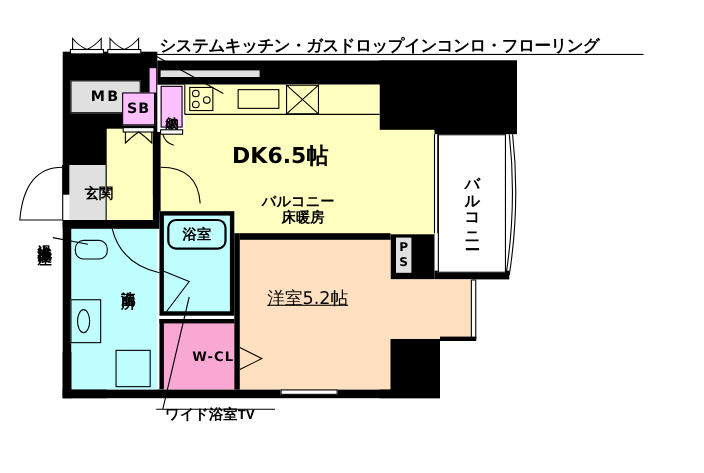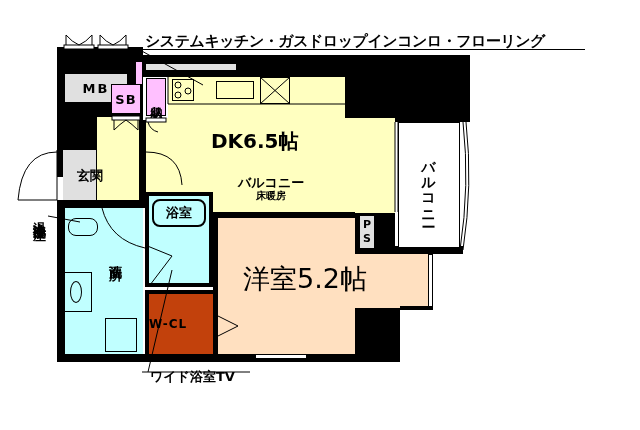--- a/index.html
+++ b/index.html
@@ -52,21 +52,21 @@
 <div class="abs" style="left:97px;top:117px;width:42px;height:85px;background:#ffffc0;"></div>
 
 <div class="abs" style="left:63px;top:150px;width:34px;height:52px;background:#e0e0e0;border-right:1px solid #000;display:flex;align-items:center;justify-content:center;">
   <span class="lbl" style="font-size:13px;margin-left:21px;">玄関</span>
 </div>
 
 <div class="abs" style="left:168px;top:77px;width:177px;height:140px;background:#ffffc0;"></div>
 <div class="abs" style="left:146px;top:118px;width:249px;height:95px;background:#ffffc0;"></div>
 <div class="abs lbl" style="left:211px;top:128px;font-size:20px;font-weight:bold;">DK6.5帖</div>
 <div class="abs lbl" style="left:238px;top:174px;font-size:13px;">バルコニー</div>
-<div class="abs lbl" style="left:256px;top:189px;font-size:10px;">床暖房</div>
+<div class="abs lbl" style="left:256px;top:189px;font-size:13px;">床暖房</div>
 
 <div class="abs" style="left:146px;top:64px;width:90px;height:6px;background:#e0e0e0;"></div>
 <div class="abs" style="left:172px;top:79px;width:22px;height:22px;border:1px solid #000;background:#ffffc0;"></div>
 <div class="abs" style="left:216px;top:81px;width:38px;height:18px;border:1px solid #000;background:#ffffc0;"></div>
 <div class="abs" style="left:260px;top:77px;width:30px;height:27px;border:1px solid #000;background:#ffffc0;"></div>
 <svg width="640" height="430" style="pointer-events:none;">
   <g stroke="#000" fill="none" stroke-width="1">
     <line x1="260" y1="77" x2="290" y2="104"></line>
       <line x1="290" y1="77" x2="260" y2="104"></line>
     <circle cx="178" cy="85" r="3"></circle>
@@ -104,50 +104,50 @@
 </svg>
 
 <div class="abs" style="left:360px;top:216px;width:14px;height:32px;background:#e0e0e0;display:flex;flex-direction:column;align-items:center;justify-content:center;line-height:14px;">
   <span class="lbl" style="font-size:11px;">P</span>
   <span class="lbl" style="font-size:11px;">S</span>
 </div>
 
 <div class="abs" style="left:218px;top:218px;width:137px;height:136px;background:#ffe0c0;"></div>
 <div class="abs" style="left:355px;top:254px;width:74px;height:54px;background:#ffe0c0;"></div>
 <div class="abs" style="left:345px;top:254px;width:10px;height:54px;background:#ffe0c0;"></div>
-<div class="abs lbl" style="left:243px;top:261px;font-size:27px;font-weight:normal;">洋室5.2帖</div>
+<div class="abs lbl" style="left:243px;top:261px;font-size:16px;font-weight:normal;text-decoration:underline;">洋室5.2帖</div>
 <div class="abs wall" style="left:218px;top:212px;width:137px;height:6px;"></div>
 <div class="abs win" style="left:428px;top:254px;width:5px;height:54px;"></div>
 <div class="abs wall" style="left:400px;top:306px;width:33px;height:4px;"></div>
 <div class="abs win" style="left:255px;top:354px;width:52px;height:5px;"></div>
 
 <div class="abs" style="left:65px;top:208px;width:78px;height:146px;background:#c0ffff;"></div>
 <div class="abs wall" style="left:57px;top:200px;width:88px;height:8px;"></div>
 <div class="abs vert" style="left:106px;top:255px;font-size:13px;">洗面所</div>
 <div class="abs" style="left:68px;top:218px;width:30px;height:18px;border:1px solid #000;border-radius:8px;"></div>
 <div class="abs" style="left:64px;top:272px;width:28px;height:40px;border:1px solid #000;background:#c0ffff;"></div>
 <div class="abs" style="left:70px;top:281px;width:12px;height:22px;border:1px solid #000;border-radius:50%;"></div>
 <div class="abs" style="left:105px;top:318px;width:32px;height:34px;border:1px solid #000;"></div>
 
 <div class="abs" style="left:145px;top:192px;width:68px;height:95px;background:#c0ffff;border:4px solid #000;"></div>
 <div class="abs" style="left:152px;top:199px;width:54px;height:28px;border:2px double #000;border-radius:8px;display:flex;align-items:center;justify-content:center;">
   <span class="lbl" style="font-size:13px;">浴室</span>
 </div>
 
-<div class="abs" style="left:145px;top:290px;width:68px;height:64px;background:#c2410c;border-left:4px solid #000;border-top:4px solid #000;display:flex;align-items:center;justify-content:flex-start;">
+<div class="abs" style="left:145px;top:290px;width:68px;height:64px;background:#f9a8d4;border-left:4px solid #000;border-top:4px solid #000;display:flex;align-items:center;justify-content:flex-end;">
   <span class="lbl" style="font-size:12px;letter-spacing:1px;">W-CL</span>
 </div>
 <div class="abs wall" style="left:213px;top:212px;width:5px;height:142px;"></div>
 
 <svg width="640" height="430" style="pointer-events:none;">
   <g stroke="#000" fill="none" stroke-width="1">
     <path d="M102 208 Q110 240 145 248"></path>
     <path d="M145 245 L172 256 L150 285"></path>
     <path d="M172 270 L148 372"></path>
     <path d="M218 316 L238 326 L218 336"></path>
     <line x1="48" y1="216" x2="80" y2="222"></line>
     <line x1="142" y1="372" x2="250" y2="372"></line>
   </g>
 </svg>
 
 <div class="abs vert" style="left:30px;top:212px;font-size:13px;">温水洗浄便座</div>
 
-<div class="abs lbl" style="left:150px;top:368px;font-size:13px;">ワイド浴室TV</div>
+<div class="abs lbl" style="left:150px;top:368px;font-size:13px;font-family:Liberation Mono, monospace;">ワイド浴室TV</div>
 
 </body></html>

